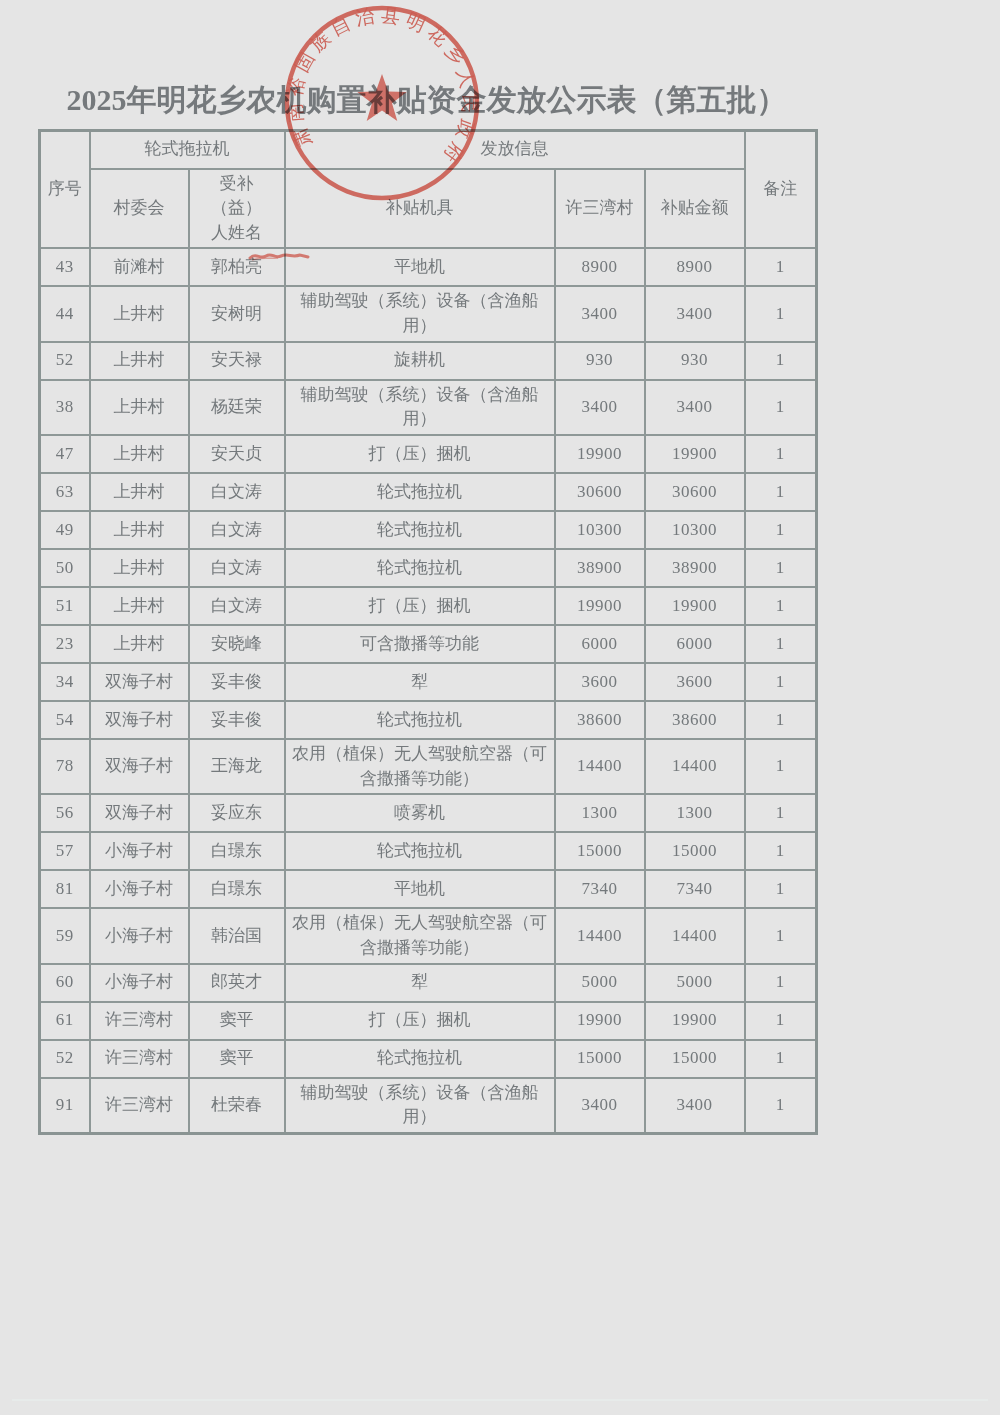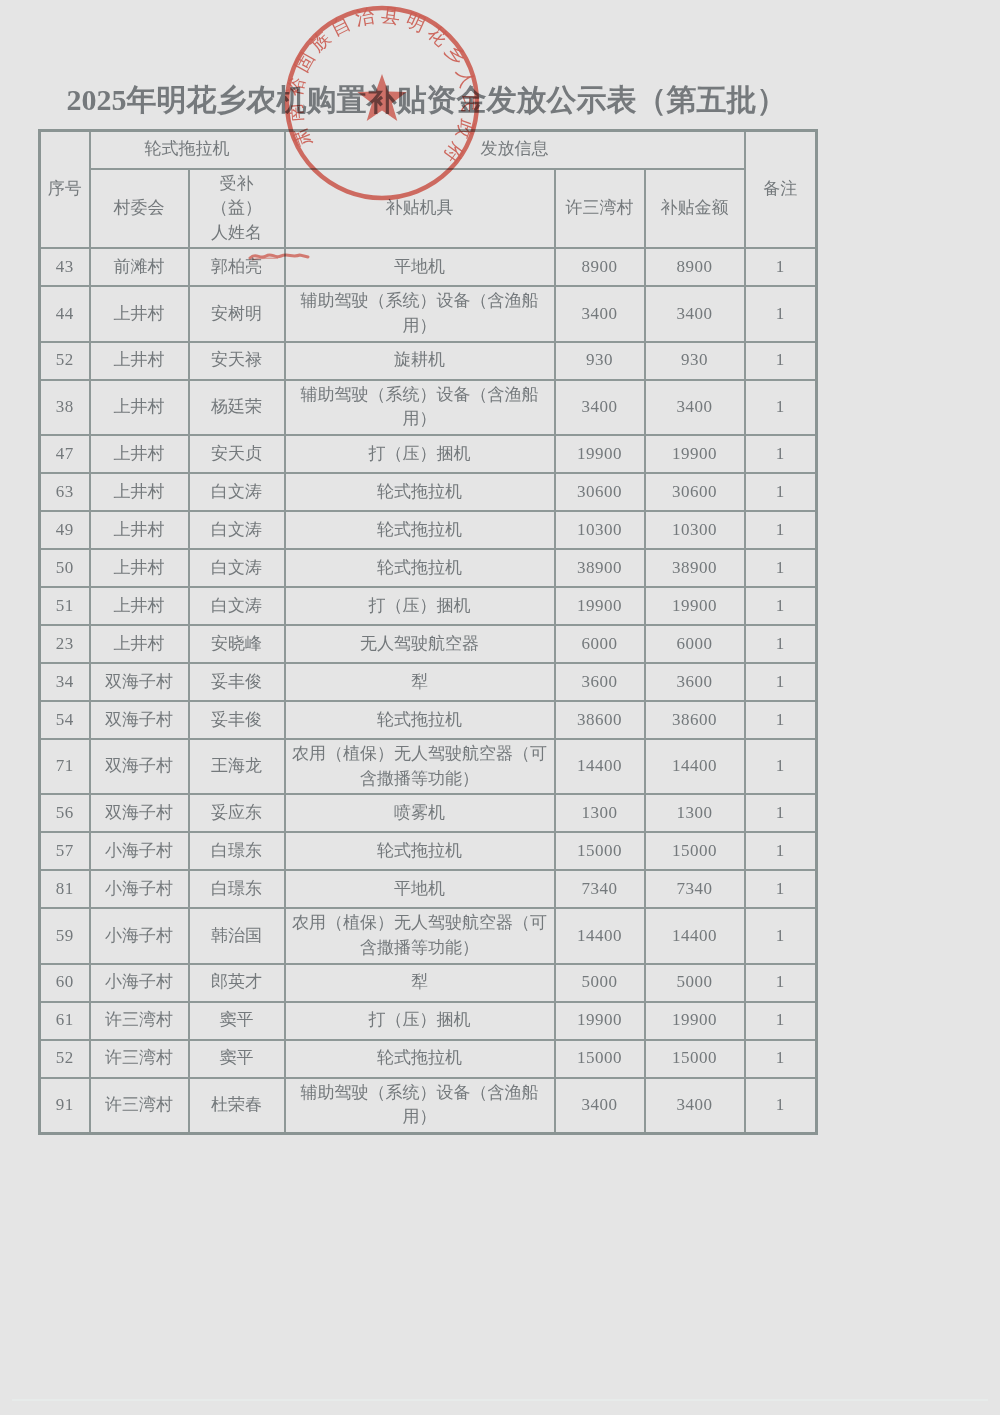--- a/index.html
+++ b/index.html
@@ -170,21 +170,21 @@
       <td>打（压）捆机</td>
       <td class="num">19900</td>
       <td class="num">19900</td>
       <td class="num">1</td>
     </tr>
 
     <tr>
       <td class="num">23</td>
       <td>上井村</td>
       <td>安晓峰</td>
-      <td>无人驾驶航空器</td>
+      <td>可含撒播等功能</td>
       <td class="num">6000</td>
       <td class="num">6000</td>
       <td class="num">1</td>
     </tr>
 
     <tr>
       <td class="num">34</td>
       <td>双海子村</td>
       <td>妥丰俊</td>
       <td>犁</td>
@@ -197,21 +197,21 @@
       <td class="num">54</td>
       <td>双海子村</td>
       <td>妥丰俊</td>
       <td>轮式拖拉机</td>
       <td class="num">38600</td>
       <td class="num">38600</td>
       <td class="num">1</td>
     </tr>
 
     <tr>
-      <td class="num">71</td>
+      <td class="num">78</td>
       <td>双海子村</td>
       <td>王海龙</td>
       <td>农用（植保）无人驾驶航空器（可含撒播等功能）</td>
       <td class="num">14400</td>
       <td class="num">14400</td>
       <td class="num">1</td>
     </tr>
 
     <tr>
       <td class="num">56</td>

